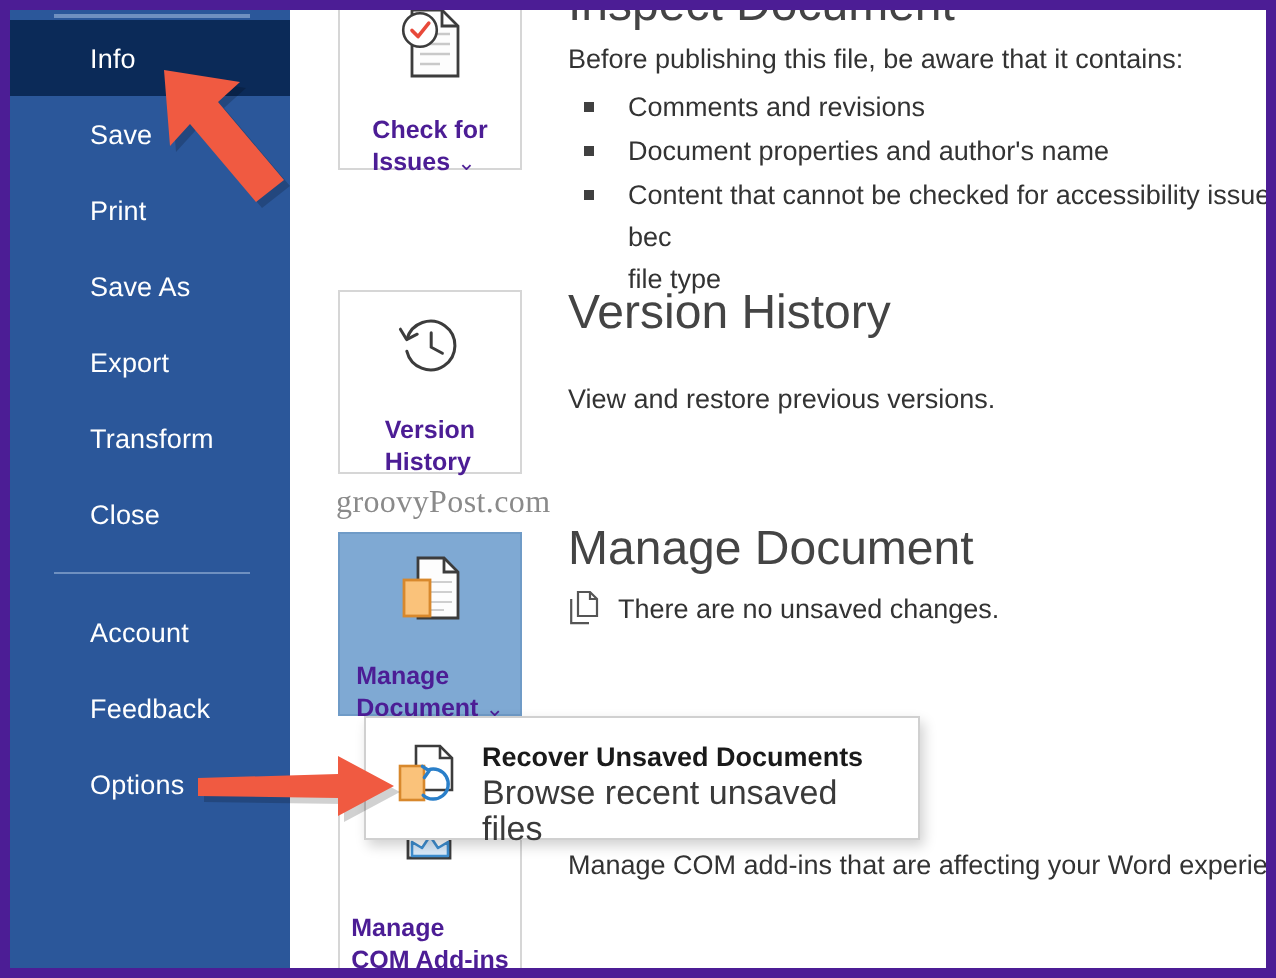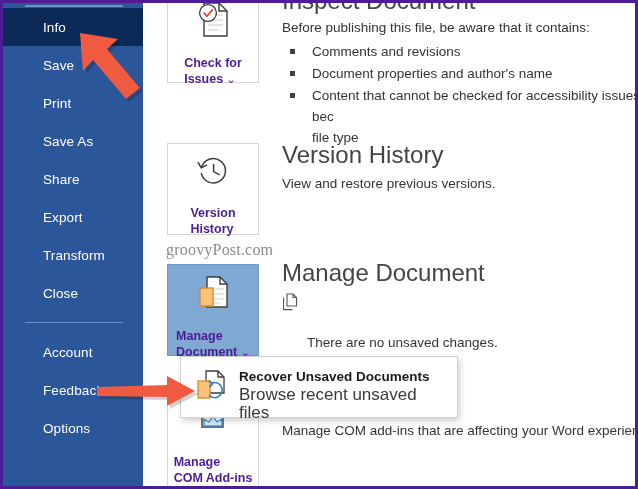--- a/index.html
+++ b/index.html
@@ -5,21 +5,21 @@
   html,body{margin:0;padding:0;background:#fff;}
   body{
     font-family:"Liberation Sans", sans-serif;
     -webkit-font-smoothing:antialiased;
   }
   #screen{
     position:relative;
     width:638px;height:489px;
     overflow:hidden;
     background:#ffffff;
-    border:3px solid #4c1d95;
+    border:5px solid #4c1d95;
     box-sizing:border-box;
   }
 
   
   #sidebar{
     position:absolute;left:0;top:0;
     width:140px;height:489px;
     background:#2b579a;
     box-sizing:border-box;
   }
@@ -73,21 +73,21 @@
     font-size:12.5px;color:#4c1d95;font-weight:bold;
     text-align:left;line-height:16px;
   }
   .bigbtn .cap .chev{ font-weight:normal;font-size:11px; }
 
   .sec-title{
     font-size:24px;color:#444444;font-weight:normal;
     line-height:24px;
   }
   .sec-sub{
-    font-size:13.5px;color:#333333;line-height:19px;margin-top:40px;
+    font-size:13.5px;color:#333333;line-height:19px;
   }
 
   .bullets{ margin:0;padding:0;list-style:none; }
   .bullets li{
     position:relative;
     font-size:13.5px;color:#333333;
     line-height:21px;
     padding-left:30px;
     margin-top:1px;
   }
@@ -144,23 +144,20 @@
         <span>Info</span>
       </div>
       <div class="side-item">
         <span>Save</span>
       </div>
       <div class="side-item">
         <span>Print</span>
       </div>
       <div class="side-item">
         <span>Save As</span>
-      </div>
-      <div class="side-item">
-        <span>Share</span>
       </div>
       <div class="side-item">
         <span>Export</span>
       </div>
       <div class="side-item">
         <span>Transform</span>
       </div>
       <div class="side-item">
         <span>Close</span>
       </div>
@@ -220,21 +217,21 @@
         </svg>
       </span>
       <span class="cap">
         <span>Version</span><br>
         <span>History</span>
       </span>
     </div>
 
     <div class="section" style="left:139px;top:140px;width:350px;">
       <div class="sec-title">Version History</div>
-      <div class="sec-sub" style="margin-top:7px;">View and restore previous versions.</div>
+      <div class="sec-sub" style="margin-top:21px;">View and restore previous versions.</div>
     </div>
 
     <div id="watermark">groovyPost.com</div>
 
     <div class="bigbtn selected" style="left:24px;top:261px;">
       <span class="ico">
         <svg width="34" height="38" viewBox="0 0 34 38">
           <path d="M11 3 H24 L31 10 V33 H11 Z" fill="#fdfdfd" stroke="#3c3c3c" stroke-width="1.4"></path>
           <path d="M24 3 V10 H31" fill="none" stroke="#3c3c3c" stroke-width="1.4"></path>
           <path d="M15 15 H28 M15 20 H28 M15 25 H28 M15 29 H24" stroke="#cfcfcf" stroke-width="1.1"></path>

